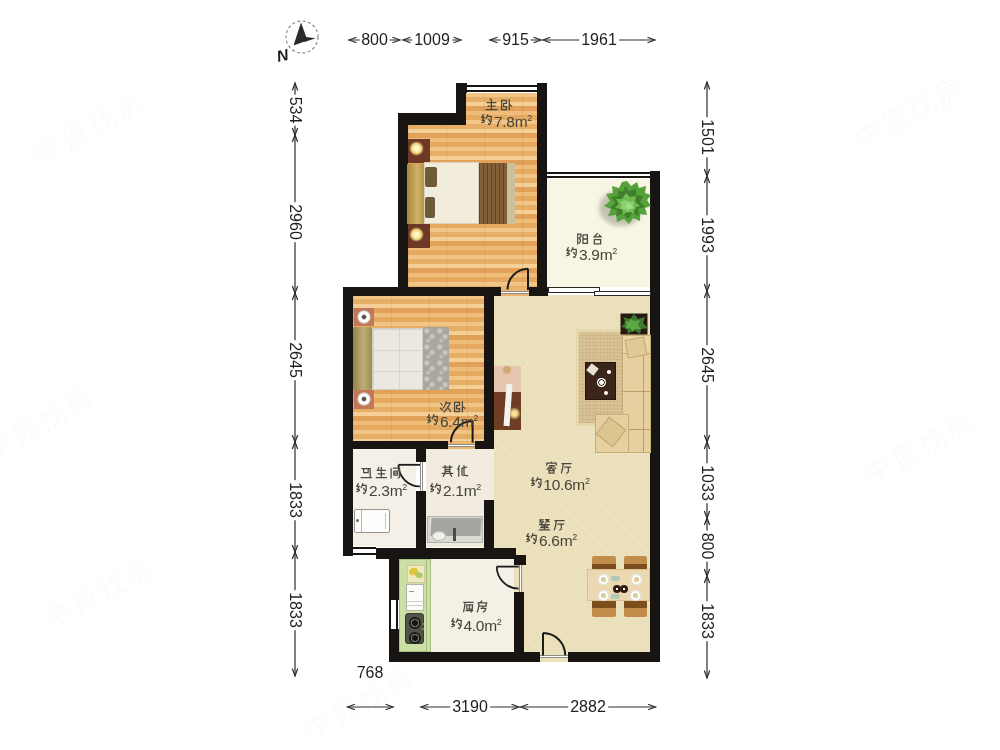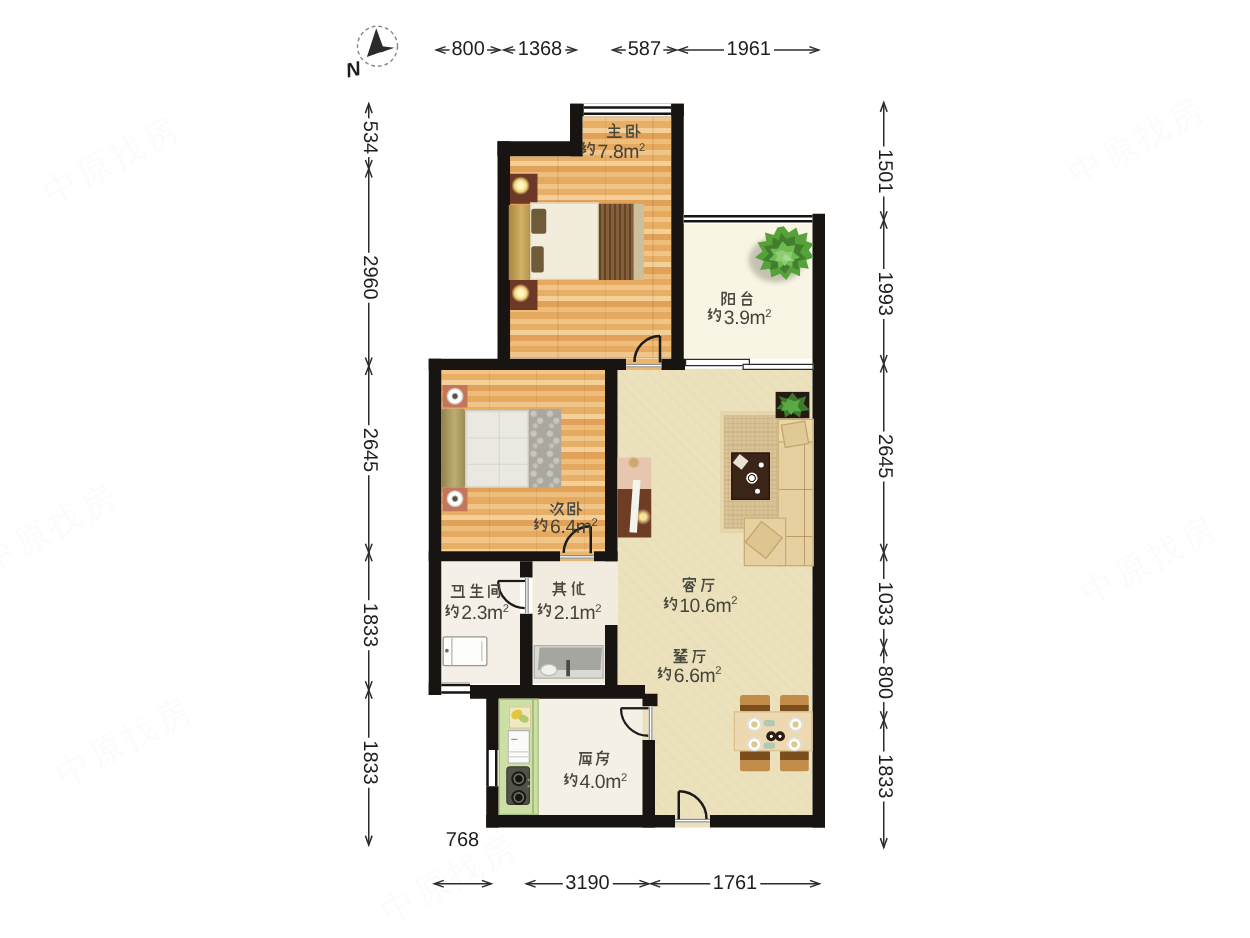--- a/index.html
+++ b/index.html
@@ -352,31 +352,31 @@
     <path d="M704.3 511 L707 518 L709.7 511"></path>
         <path d="M704.3 525 L707 518 L709.7 525"></path>
     <path d="M704.3 569 L707 576 L709.7 569"></path>
         <path d="M704.3 583 L707 576 L709.7 583"></path>
     <path d="M704.3 670.5 L707 678 L709.7 670.5"></path>
   </g>
 </svg>
 
 <div class="dimtxt" style="left:374.5px;top:40px;">800</div>
 
-<div class="dimtxt" style="left:432px;top:40px;">1368</div>
-
-<div class="dimtxt" style="left:515.5px;top:40px;">587</div>
+<div class="dimtxt" style="left:432px;top:40px;">1009</div>
+
+<div class="dimtxt" style="left:515.5px;top:40px;">915</div>
 
 <div class="dimtxt" style="left:599px;top:40px;">1961</div>
 
 <div class="dimtxt" style="left:370px;top:673px;">768</div>
 
 <div class="dimtxt" style="left:470px;top:706.5px;">3190</div>
 
-<div class="dimtxt" style="left:588px;top:706.5px;">1761</div>
+<div class="dimtxt" style="left:588px;top:706.5px;">2882</div>
 
 <div class="dimtxt dimv" style="left:295px;top:110px;">534</div>
 
 <div class="dimtxt dimv" style="left:295px;top:222px;">2960</div>
 
 <div class="dimtxt dimv" style="left:295px;top:360px;">2645</div>
 
 <div class="dimtxt dimv" style="left:295px;top:500px;">1833</div>
 
 <div class="dimtxt dimv" style="left:295px;top:610px;">1833</div>
@@ -395,21 +395,21 @@
 
 <div class="lbl" style="left:499px;top:105px;">
   <svg class="gl" width="13.5" height="14" viewBox="0 0 16 16">
         <path d="M8 2.6 V13.6 M2.8 5.2 H13.2 M3.6 9.2 H12.4 M1.6 13.6 H14.4 M6.4 0.9 L8 2.2"></path>
       </svg>
   <svg class="gl" width="13.5" height="14" viewBox="0 0 16 16">
         <path d="M2.2 2.6 H8 V6.2 H4.6 V9.8 H8 V13.4 H2.2 V2.6 M11.4 1.6 V14 M11.4 7.4 L14.4 9.6"></path>
       </svg>
 </div>
 
-<div class="lbl" style="left:490px;top:119.5px;">
+<div class="lbl" style="left:506px;top:119.5px;">
   <svg class="gl" width="13.5" height="14" viewBox="0 0 16 16">
         <path d="M4.2 1.6 L2.6 4.8 H5.2 L3 8.4 H5.6 M2.6 11.2 Q4.2 10.6 5.6 9.8 M9.6 1.6 Q9.2 4 7.6 6.2 M9 3.6 H13.6 Q14.2 9 12.4 12.4 Q11.4 14.2 10.4 12.6 M10.6 7.2 L11.8 9.4"></path>
       </svg>
   <span class="num">7.8m<span class="sup">2</span></span>
 </div>
 
 <div class="lbl" style="left:590px;top:239px;">
   <svg class="gl" width="13.5" height="14" viewBox="0 0 16 16">
         <path d="M2.4 1.8 V14.2 M2.4 2.2 H6 Q7.2 5 4.2 7.4 Q7.2 9.6 4.2 12.8 M8.6 3.2 H13.8 V13.2 H8.6 V3.2 M8.6 8 H13.8"></path>
       </svg>

